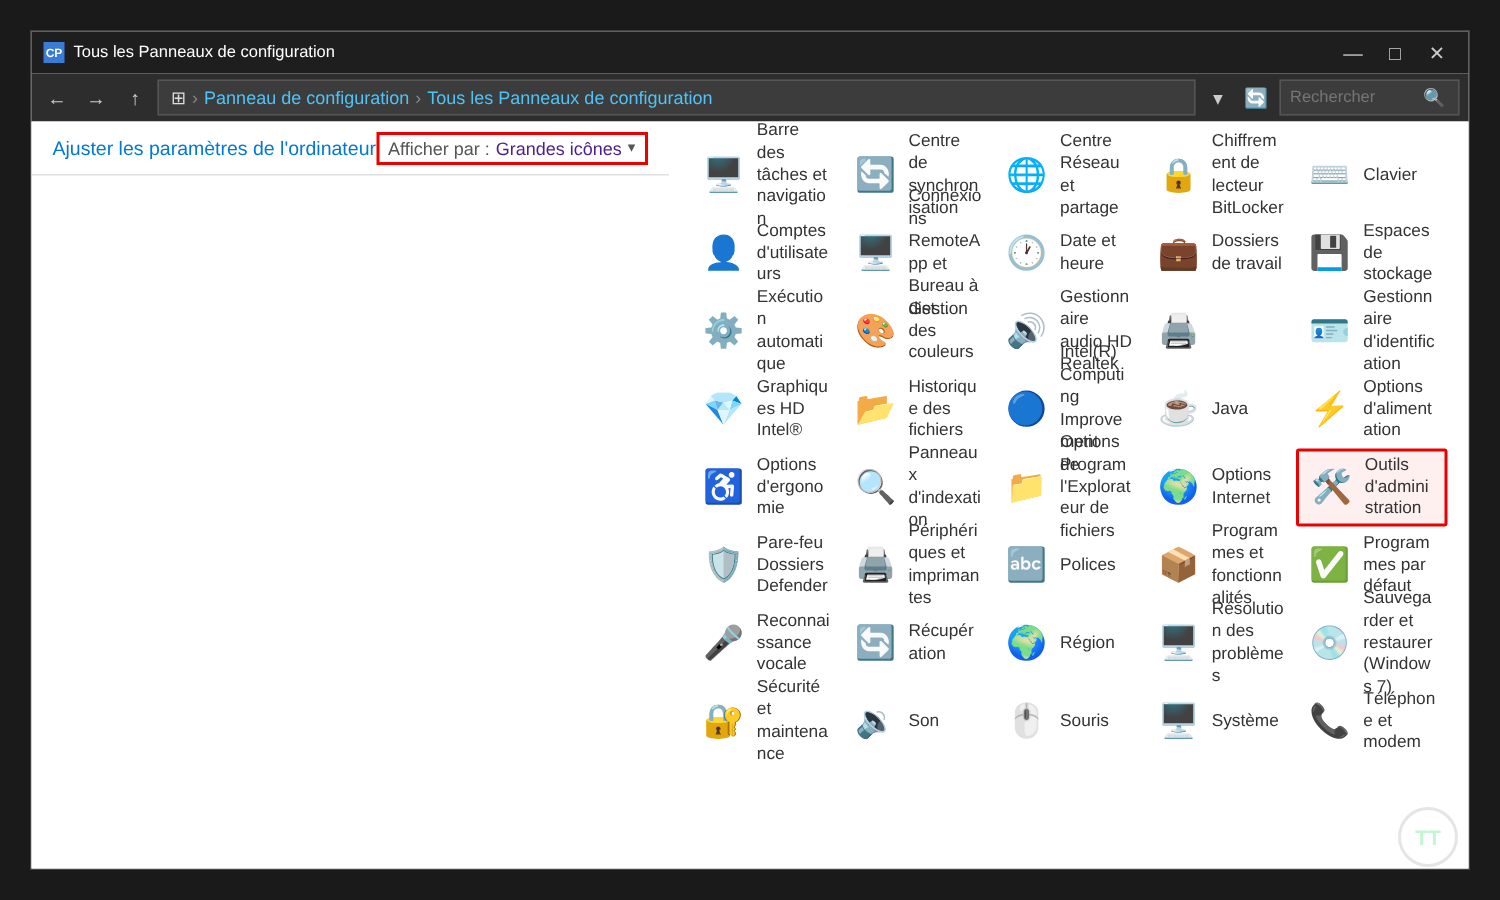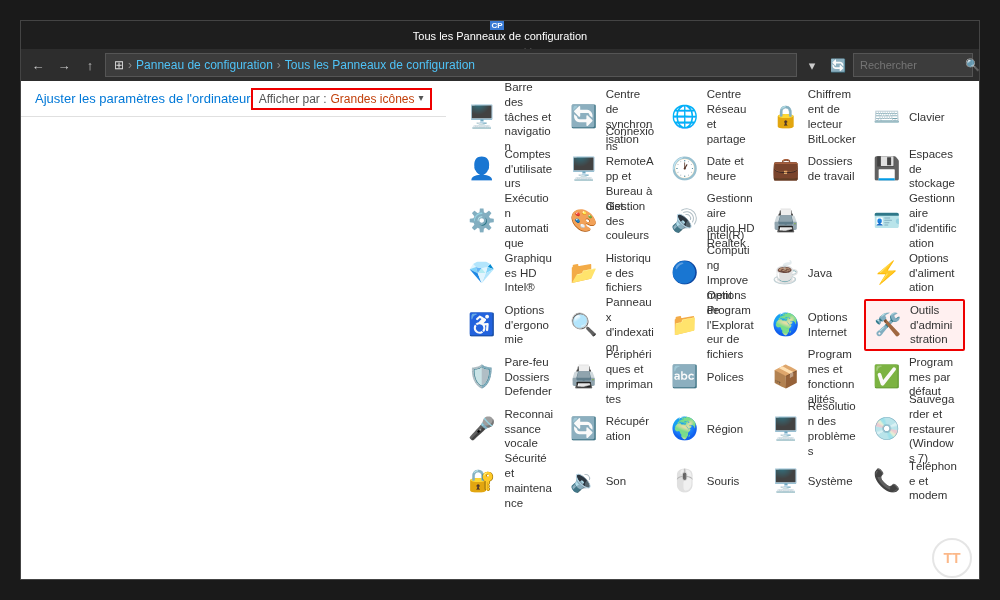--- a/index.html
+++ b/index.html
@@ -25,21 +25,20 @@
     }
     .title-bar {
       background: #1e1e1e;
       color: #fff;
       height: 28px;
       display: flex;
       align-items: center;
       padding: 0 8px;
       font-size: 11px;
       flex-shrink: 0;
-      flex-direction: column;
     }
     .title-bar-icon {
       width: 14px;
       height: 14px;
       background: #3a7bd5;
       margin-right: 6px;
       display: flex;
       align-items: center;
       justify-content: center;
       font-size: 8px;
@@ -107,21 +106,21 @@
       cursor: pointer;
     }
     .search-box {
       background: #3c3c3c;
       border: 1px solid #555;
       height: 24px;
       width: 120px;
       display: flex;
       align-items: center;
       padding: 0 6px;
-      gap: 20px;
+      gap: 4px;
     }
     .search-input {
       background: transparent;
       border: none;
       color: #ccc;
       font-size: 11px;
       width: 85px;
       outline: none;
     }
     .content-area {
@@ -146,21 +145,21 @@
     }
     .view-by {
       display: flex;
       align-items: flex-start;
       gap: 4px;
       border: 2px solid #e00;
       padding: 2px 6px;
       font-size: 12px;
     }
     .view-by-label { color: #555; }
-    .view-by-value { color: #c2410c; font-weight: 500; }
+    .view-by-value { color: #4c1d95; font-weight: 500; }
     .view-by-arrow { color: #555; font-size: 10px; }
     .items-grid {
       flex: 1;
       overflow-y: auto;
       padding: 10px 14px;
       display: grid;
       grid-template-columns: repeat(5, 1fr);
       grid-auto-rows: 52px;
       align-content: start;
       gap: 0;
@@ -197,21 +196,21 @@
       position: absolute;
       bottom: 22px;
       right: 28px;
       width: 40px;
       height: 40px;
       border: 2px solid #ccc;
       border-radius: 50%;
       display: flex;
       align-items: center;
       justify-content: center;
-      color: #f97316;
+      color: #86efac;
       font-size: 14px;
       font-weight: bold;
       opacity: 0.5;
     }
   </style>
 </head>
 <body>
 
 <div class="window">
 

